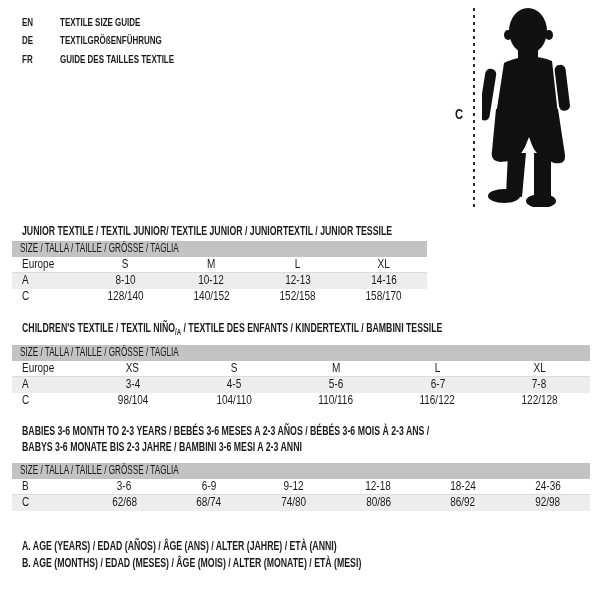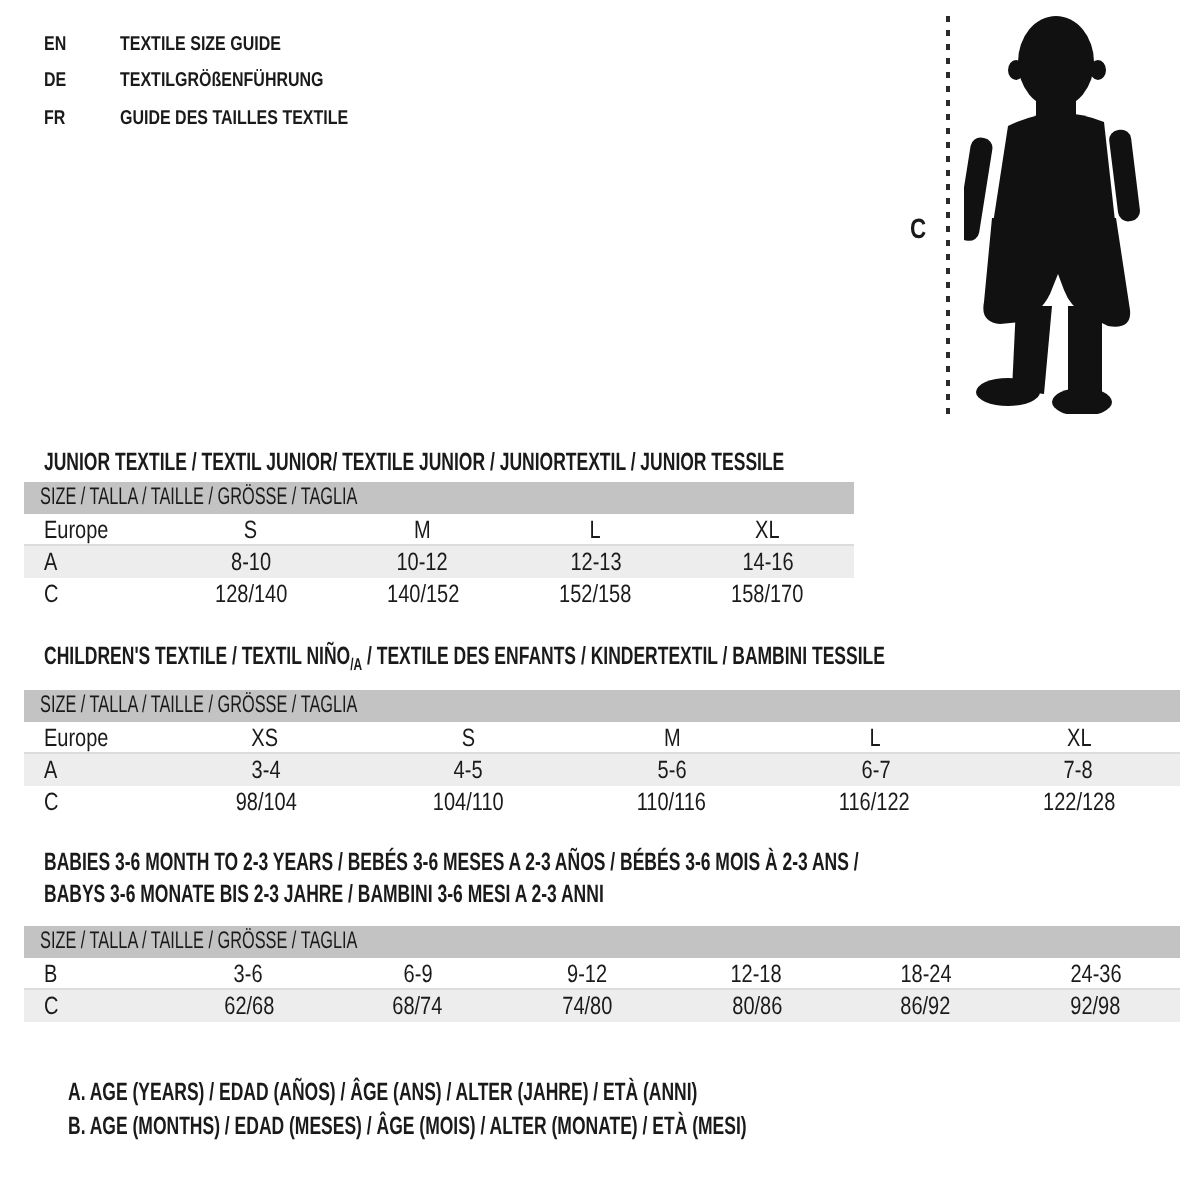--- a/index.html
+++ b/index.html
@@ -32,28 +32,28 @@
   .t3t{top:424px;}
   .ttitle sub{font-size:8.5px;vertical-align:-3px;}
 
   
   .tbl{position:absolute;left:12px;}
   .t1{top:241px;width:415px;}
   .t2{top:345px;width:578px;}
   .t3{top:463px;width:578px;}
   .thead{box-sizing:border-box;height:16px;background:#c3c3c3;display:flex;align-items:flex-start;
     padding-left:8px;font-size:12px;}
-  .trow{box-sizing:border-box;height:16px;display:flex;align-items:center;font-size:12.5px;}
+  .trow{box-sizing:border-box;height:16px;display:flex;align-items:flex-start;font-size:12.5px;}
   .trow:not(:last-child){border-bottom:1px solid #dcdcdc;}
   .trow.shaded{background:#ededed;border-bottom:none;}
   .tlabel{width:60px;padding-left:10px;flex:none;}
   .tcell{flex:1;text-align:center;}
 
   
-  .legend{position:absolute;left:22px;top:539px;margin-left:12px;}
+  .legend{position:absolute;left:22px;top:539px;}
   .legend-line{height:17.3px;font-weight:700;font-size:12.5px;}
 </style>
 </head>
 <body>
 
 <div class="sheet">
 
   <div class="lang">
     <div class="lang-row">
       <span class="lang-code"><span class="cx cxl">EN</span></span>

